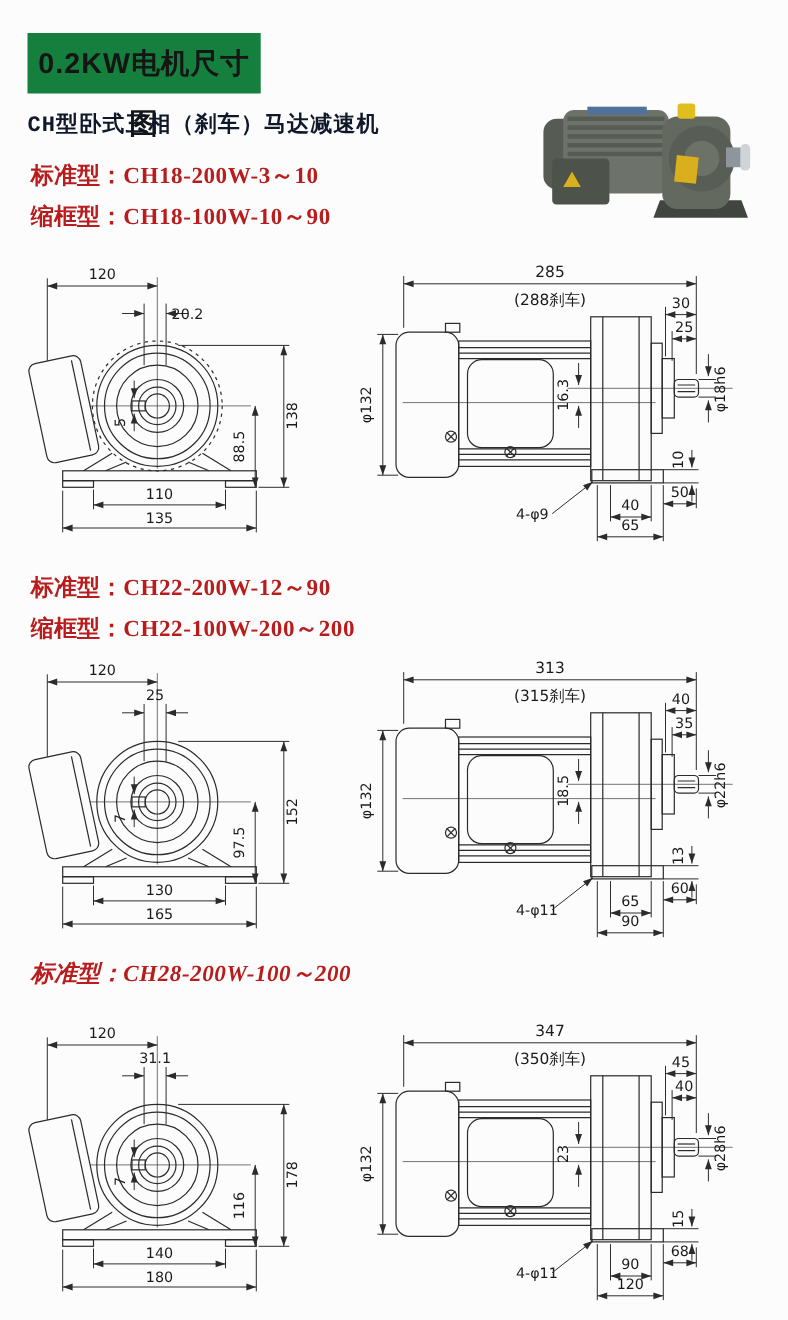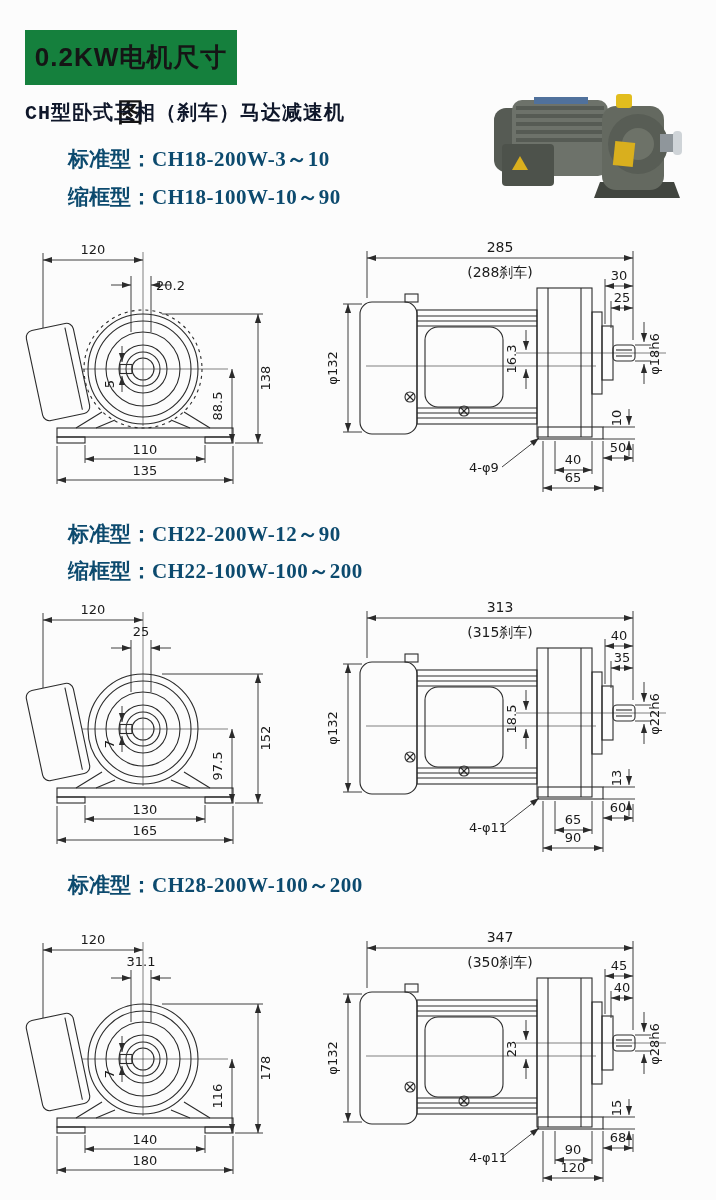--- a/index.html
+++ b/index.html
@@ -5,21 +5,21 @@
   html,body{margin:0;padding:0;}
   body{width:716px;height:1200px;position:relative;background:#fcfcfc;
        font-family:"Liberation Sans",sans-serif;overflow:hidden;}
   .abs{position:absolute;}
   .banner{left:25px;top:30px;width:212px;height:55px;background:#15803d;
           color:#151515;font-weight:bold;font-size:26px;line-height:55px;
           text-align:center;letter-spacing:1px;}
   .subtitle{left:25px;top:99px;color:#0f172a;font-weight:bold;font-size:20px;
             letter-spacing:1px;white-space:nowrap;font-family:Liberation Mono, monospace;}
   .model{position:absolute;font-family:"Liberation Serif",serif;font-weight:bold;
-         font-size:21px;color:#0c4a6e;white-space:nowrap;margin-left:40px;}
+         font-size:21px;color:#b91c1c;white-space:nowrap;}
   .model .mv{letter-spacing:0.5px;}
   svg text{font-family:"DejaVu Sans",sans-serif;font-size:13px;fill:#1a1a1a;stroke:none;}
   svg text.big{font-size:14px;}
   svg text.cjk{font-size:14px;}
   .ln line,.ln path,.ln rect,.ln circle{stroke:#2b2b2b;stroke-width:1.1;fill:none;}
   .ln .cl{stroke-width:0.6;}
   .dm line{stroke:#2b2b2b;stroke-width:0.9;fill:none;}
 </style>
 </head>
 <body>
@@ -217,21 +217,21 @@
       <polygon points="277.0,256.0 268.0,259.1 268.0,252.9" fill="#2b2b2b" stroke="none"></polygon>
       <polygon points="217.0,256.0 226.0,252.9 226.0,259.1" fill="#2b2b2b" stroke="none"></polygon>
       <polygon points="213.0,206.0 207.8,214.0 204.0,209.1" fill="#2b2b2b" stroke="none"></polygon>
     </g>
 </svg>
 
 <div class="model" style="left:28px;top:520px;">
   <span class="ml">标准型：</span><span class="mv">CH22-200W-12～90</span>
 </div>
 <div class="model" style="left:28px;top:557px;">
-  <span class="ml">缩框型：</span><span class="mv">CH22-100W-100～200</span>
+  <span class="ml">缩框型：</span><span class="mv">CH22-100W-200～200</span>
 </div>
 
 <svg class="abs" style="left:10px;top:592px;" width="316" height="272" viewBox="0 0 316 272">
   <g class="ln">
     <line class="cl" x1="133" y1="20" x2="133" y2="194"></line>
     <line class="cl" x1="72" y1="137" x2="218" y2="137"></line>
     <circle cx="133" cy="137" r="55"></circle>
       <circle cx="133" cy="137" r="48"></circle>
     <circle cx="133" cy="137" r="37"></circle>
       <circle cx="133" cy="137" r="24"></circle>
@@ -378,21 +378,21 @@
       <polygon points="307.0,226.0 298.0,229.1 298.0,222.9" fill="#2b2b2b" stroke="none"></polygon>
       <polygon points="277.0,226.0 286.0,222.9 286.0,229.1" fill="#2b2b2b" stroke="none"></polygon>
       <polygon points="266.0,238.0 257.0,241.1 257.0,234.9" fill="#2b2b2b" stroke="none"></polygon>
       <polygon points="229.0,238.0 238.0,234.9 238.0,241.1" fill="#2b2b2b" stroke="none"></polygon>
       <polygon points="277.0,256.0 268.0,259.1 268.0,252.9" fill="#2b2b2b" stroke="none"></polygon>
       <polygon points="217.0,256.0 226.0,252.9 226.0,259.1" fill="#2b2b2b" stroke="none"></polygon>
       <polygon points="213.0,206.0 207.8,214.0 204.0,209.1" fill="#2b2b2b" stroke="none"></polygon>
     </g>
 </svg>
 
-<div class="model" style="left:28px;top:871px;">
+<div class="model" style="left:28px;top:871px;font-style:italic;">
   <span class="ml">标准型：</span><span class="mv">CH28-200W-100～200</span>
 </div>
 
 <svg class="abs" style="left:10px;top:922px;" width="316" height="272" viewBox="0 0 316 272">
   <g class="ln">
     <line class="cl" x1="133" y1="20" x2="133" y2="194"></line>
     <line class="cl" x1="72" y1="137" x2="218" y2="137"></line>
     <circle cx="133" cy="137" r="55"></circle>
       <circle cx="133" cy="137" r="48"></circle>
     <circle cx="133" cy="137" r="37"></circle>

